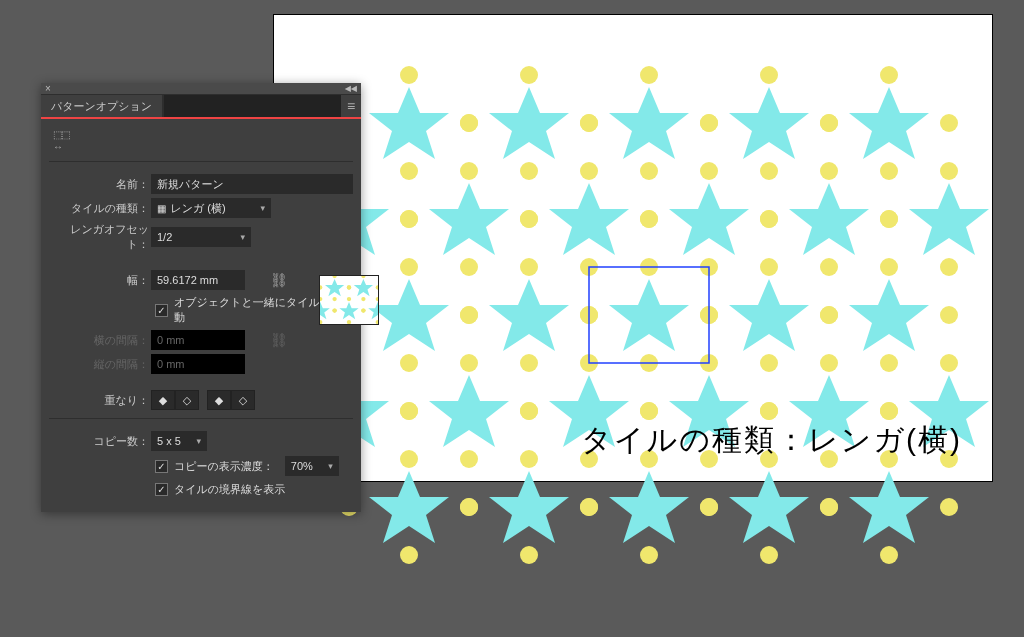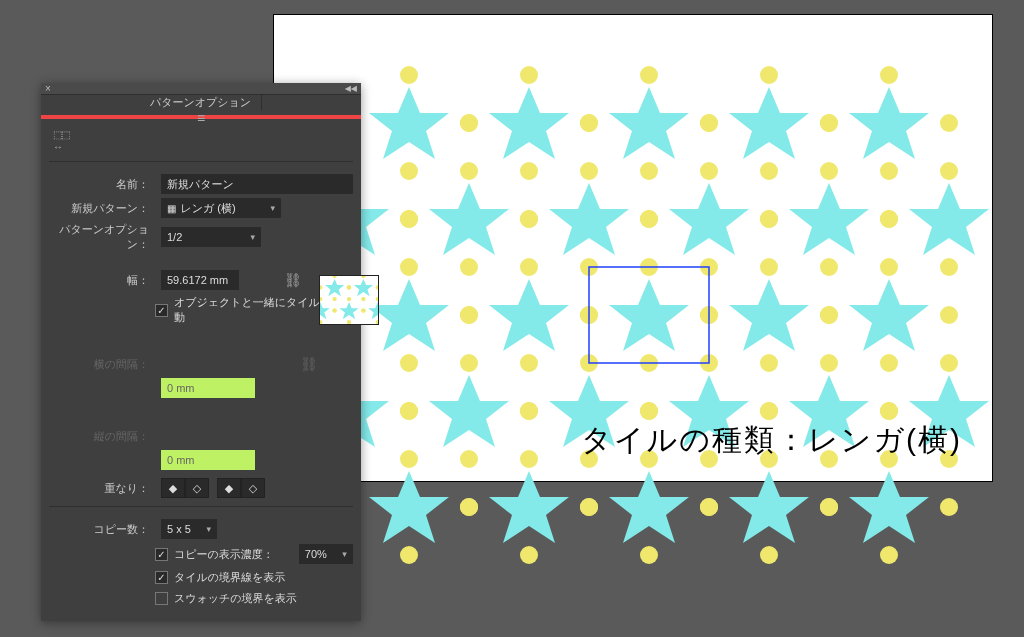--- a/index.html
+++ b/index.html
@@ -49,22 +49,21 @@
     display: flex;
     align-items: center;
     justify-content: space-between;
     padding: 0 4px;
     color: #bbb;
   }
   .panel-header {
     display: flex;
     align-items: center;
     height: 24px;
-    border-bottom: 4px solid #ef4444;
-    flex-direction: column;
+    border-bottom: 2px solid #ef4444;
   }
   .panel-tab {
     padding: 0 10px;
     height: 100%;
     display: flex;
     align-items: center;
     color: #ccc;
     font-size: 11px;
     background: #3f3f3f;
     border-right: 1px solid #2e2e2e;
@@ -83,38 +82,38 @@
   .divider { border: none; border-top: 1px solid #2e2e2e; margin: 6px 0 10px 0; }
 
   .tile-size-link {
     display:flex; justify-content: space-between; padding:0 4px 4px 4px; color:#aaa;
   }
 
   .row {
     display: flex;
     align-items: center;
     padding: 2px 0;
-    gap: 12px;
+    gap: 2px;
   }
   .row-label {
     width: 100px;
     text-align: right;
     color: #ccc;
     font-size: 11px;
   }
   .row-label.disabled { color: #666; }
   .field {
     background: #2a2a2a;
     color: #ddd;
     border: none;
     padding: 3px 6px;
     font-size: 11px;
     height: 20px;
   }
-  .field.disabled { background:#bef264; color:#666;margin-top:48px; }
+  .field.disabled { background:#000000; color:#666; }
   .dropdown {
     display: flex;
     align-items: center;
     justify-content: space-between;
     background: #2a2a2a;
     color: #ddd;
     padding: 0 6px;
     height: 20px;
     font-size: 11px;
     min-width: 50px;
@@ -231,64 +230,64 @@
       <span></span>
     </div>
     <hr class="divider">
 
     <div class="row">
       <div class="row-label">名前：</div>
       <input class="field" style="flex: 1 1 0%;" value="新規パターン">
     </div>
 
     <div class="row">
-      <div class="row-label">新規パターン：</div>
+      <div class="row-label">タイルの種類：</div>
       <div class="dropdown" style="width:120px">
         <span style="display:flex;align-items:center;gap:4px;">
           <span style="font-size:10px;">▦</span>
           <span>レンガ (横)</span>
         </span>
         <span class="chev">▾</span>
       </div>
     </div>
 
     <div class="row">
-      <div class="row-label">パターンオプション：</div>
+      <div class="row-label">レンガオフセット：</div>
       <div class="dropdown" style="width:100px">
         <span>1/2</span>
         <span class="chev">▾</span>
       </div>
     </div>
 
     <div style="height:14px"></div>
 
     <div class="row">
       <div class="row-label">幅：</div>
-      <input class="field" style="width: 78px;" value="59.6172 mm">
+      <input class="field" style="width: 94px;" value="59.6172 mm">
       <span style="width:20px"></span>
       <span class="icon-btn">⛓</span>
     </div>
 
     <div class="check-row">
       <div class="cbox on">✓</div>
       <span>オブジェクトと一緒にタイルを移動</span>
     </div>
 
     <div class="row">
       <div class="row-label disabled">横の間隔：</div>
       <input class="field disabled" style="width: 94px;" disabled="" value="0 mm">
       <span style="width:20px"></span>
       <span class="icon-btn" style="color:#666">⛓</span>
     </div>
     <div class="row">
       <div class="row-label disabled">縦の間隔：</div>
       <input class="field disabled" style="width: 94px;" disabled="" value="0 mm">
     </div>
 
-    <div class="row" style="margin-top:4px;">
+    <div class="row" style="margin-top:12px;">
       <div class="row-label">重なり：</div>
       <div class="overlap-icons">
         <div class="seg">◆</div>
         <div class="seg">◇</div>
         <div class="spacer"></div>
         <div class="seg">◆</div>
         <div class="seg">◇</div>
       </div>
     </div>
 
@@ -298,32 +297,28 @@
       <div class="row-label">コピー数：</div>
       <div class="dropdown" style="width:56px">
         <span>5 x 5</span>
         <span class="chev">▾</span>
       </div>
     </div>
 
     <div class="check-row">
       <div class="cbox on">✓</div>
       <span>コピーの表示濃度：</span>
-      <div class="dropdown" style="width:54px;margin-left:19px;">
+      <div class="dropdown" style="width:54px;margin-left:5px;">
         <span>70%</span>
         <span class="chev">▾</span>
       </div>
     </div>
     <div class="check-row">
       <div class="cbox on">✓</div>
       <span>タイルの境界線を表示</span>
-    </div>
-    <div class="check-row">
-      <div class="cbox"></div>
-      <span>スウォッチの境界を表示</span>
     </div>
   </div>
 
   <div class="thumb">
     <svg viewBox="0 0 60 50">
       <g transform="scale(.25) translate(0,0)">
         <use href="#tile" x="0" y="0"></use>
         <use href="#tile" x="120" y="0"></use>
         <use href="#tile" x="60" y="96"></use>
         <use href="#tile" x="-60" y="96"></use>

